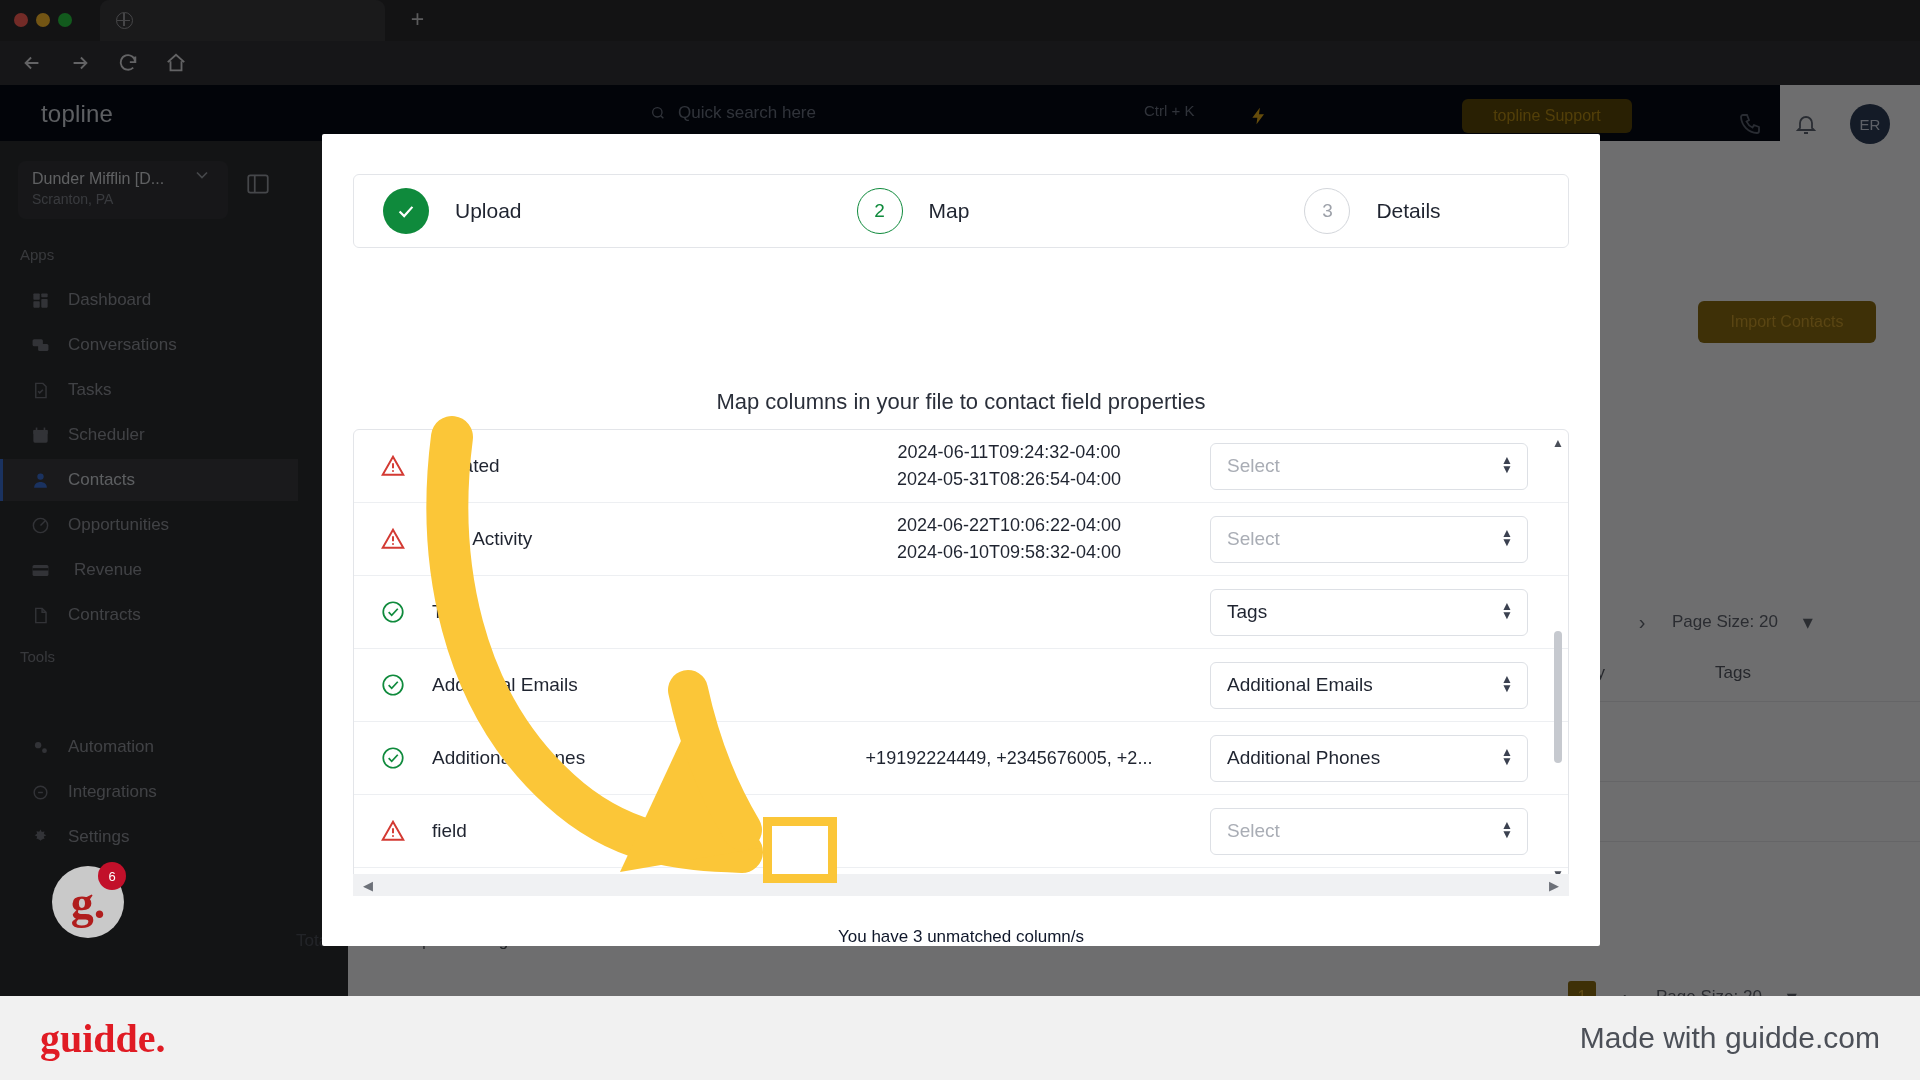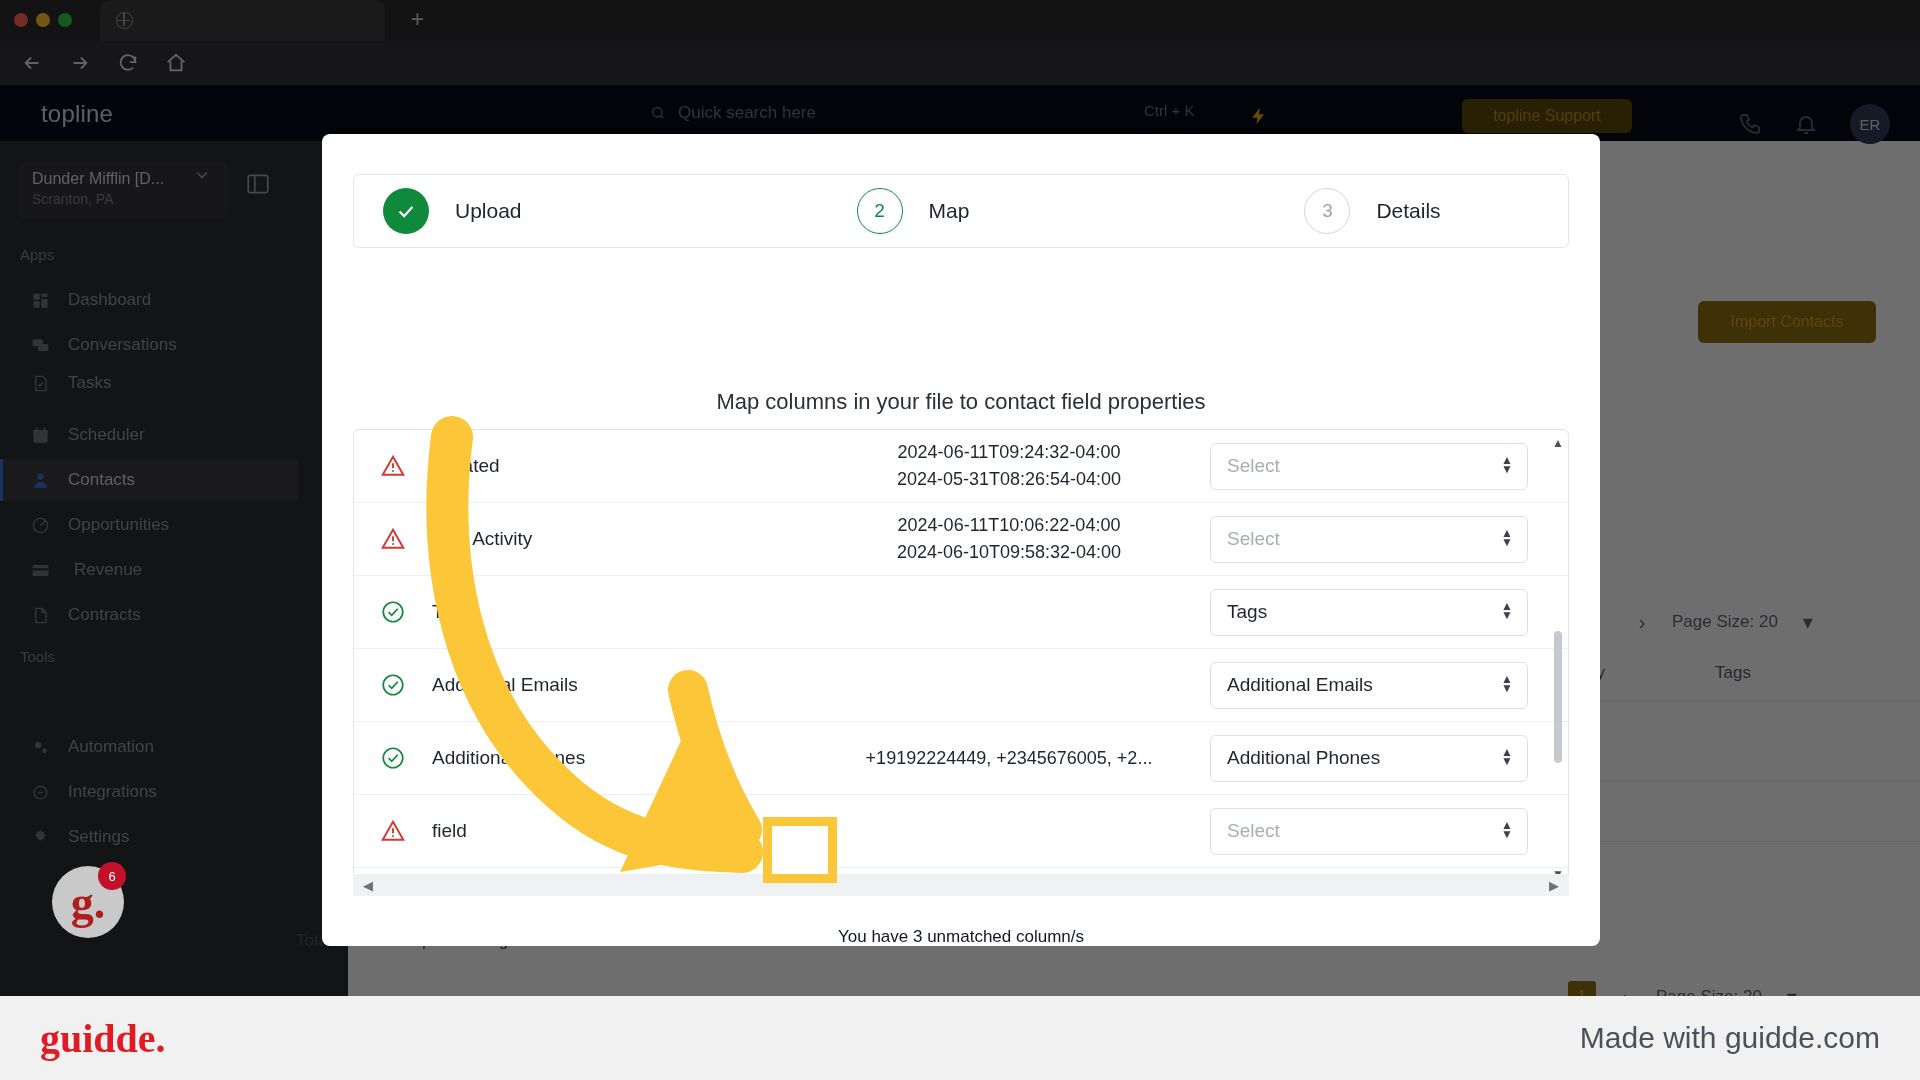--- a/index.html
+++ b/index.html
@@ -61,21 +61,21 @@
     content: ""; position: absolute; background: #8d8d92;
   }
   .urlbar-icon::before { left: -0.1px; top: 7px; width: 14px; height: 1.3px; }
   .urlbar-icon::after { left: 6.5px; top: 0; width: 1.3px; height: 14px; }
   .tb-right { position: absolute; right: 14px; top: 52px; display: flex; gap: 22px; align-items: center; color: #dcdcdf; }
 
   
   .app { position: absolute; left: 0; top: 85px; width: 1920px; height: 911px; background: #f3f4f6; }
 
   .appbar {
-    position: absolute; left: 0; top: 0; width: 1920px; height: 56px;
+    position: absolute; left: 0; top: 0; width: 1780px; height: 56px;
     background: #050a16;
   }
   .brand {
     position: absolute; left: 41px; top: 15px;
     color: #cfd3da; font-size: 24px; letter-spacing: .2px;
   }
   .searchwrap {
     position: absolute; left: 650px; top: 10px; width: 600px; height: 36px;
     display: flex; align-items: center; gap: 12px;
   }
@@ -165,21 +165,21 @@
   .total-records {
     position: absolute; left: 296px; top: 920px; color: #4d515a; font-size: 17px;
   }
 
   
   .overlay { position: absolute; left: 0; top: 0; width: 1920px; height: 996px; background: rgba(0,0,0,0.55); }
 
   
   .modal {
     position: absolute; left: 322px; top: 134px; width: 1278px; height: 812px;
-    background: #fff; border-radius: 8px; overflow: hidden; padding-left: 16px;
+    background: #fff; border-radius: 2px; overflow: hidden; padding-left: 16px;
   }
   .stepper {
     position: absolute; left: 31px; top: 40px; width: 1216px; height: 74px;
     border: 1px solid #e3e5e9; border-radius: 6px; display: flex; align-items: center;
   }
   .step { display: flex; align-items: center; gap: 26px; }
   .step-1 { margin-left: 29px; }
   .step-2 { margin-left: 335px; }
   .step-3 { margin-left: 335px; }
   .step-circle {
@@ -387,21 +387,21 @@
       </div>
       <div class="nav-item" style="top:183px;text-align:center;">
         <span class="nav-ic">
           <svg width="19" height="19" viewBox="0 0 24 24" fill="currentColor">
               <rect x="2" y="4" width="13" height="9" rx="2"></rect>
               <rect x="9" y="10" width="13" height="9" rx="2"></rect>
             </svg>
         </span>
         <span class="lbl">Conversations</span>
       </div>
-      <div class="nav-item" style="top:221px;">
+      <div class="nav-item" style="top:228px;">
         <span class="nav-ic">
           <svg width="19" height="19" viewBox="0 0 24 24" fill="none" stroke="currentColor" stroke-width="1.8">
               <path d="M6 3h9l4 4v14H6z"></path>
               <path d="M9 13l2 2 4-4"></path>
             </svg>
         </span>
         <span class="lbl">Tasks</span>
       </div>
       <div class="nav-item" style="top:273px;">
         <span class="nav-ic">
@@ -562,21 +562,21 @@
 
       <div class="map-row">
         <span class="row-status">
           <svg width="26" height="26" viewBox="0 0 24 24" fill="none" stroke="#d33a33" stroke-width="1.8">
               <path d="M12 3.5L21.5 20h-19z"></path>
               <path d="M12 9.5v4.5"></path>
               <circle cx="12" cy="16.6" r="0.9" fill="#d33a33" stroke="none"></circle>
             </svg>
         </span>
         <span class="row-name">Last Activity</span>
-        <span class="row-sample" style="white-space:pre-line;">2024-06-11T10:06:22-04:00
+        <span class="row-sample" style="white-space:pre-line;">2024-06-22T10:06:22-04:00
 2024-06-10T09:58:32-04:00</span>
         <span class="sel placeholder">
           <span>Select</span>
           <span class="sel-caret">
               <span>▲</span>
               <span>▼</span>
             </span>
         </span>
       </div>
 

